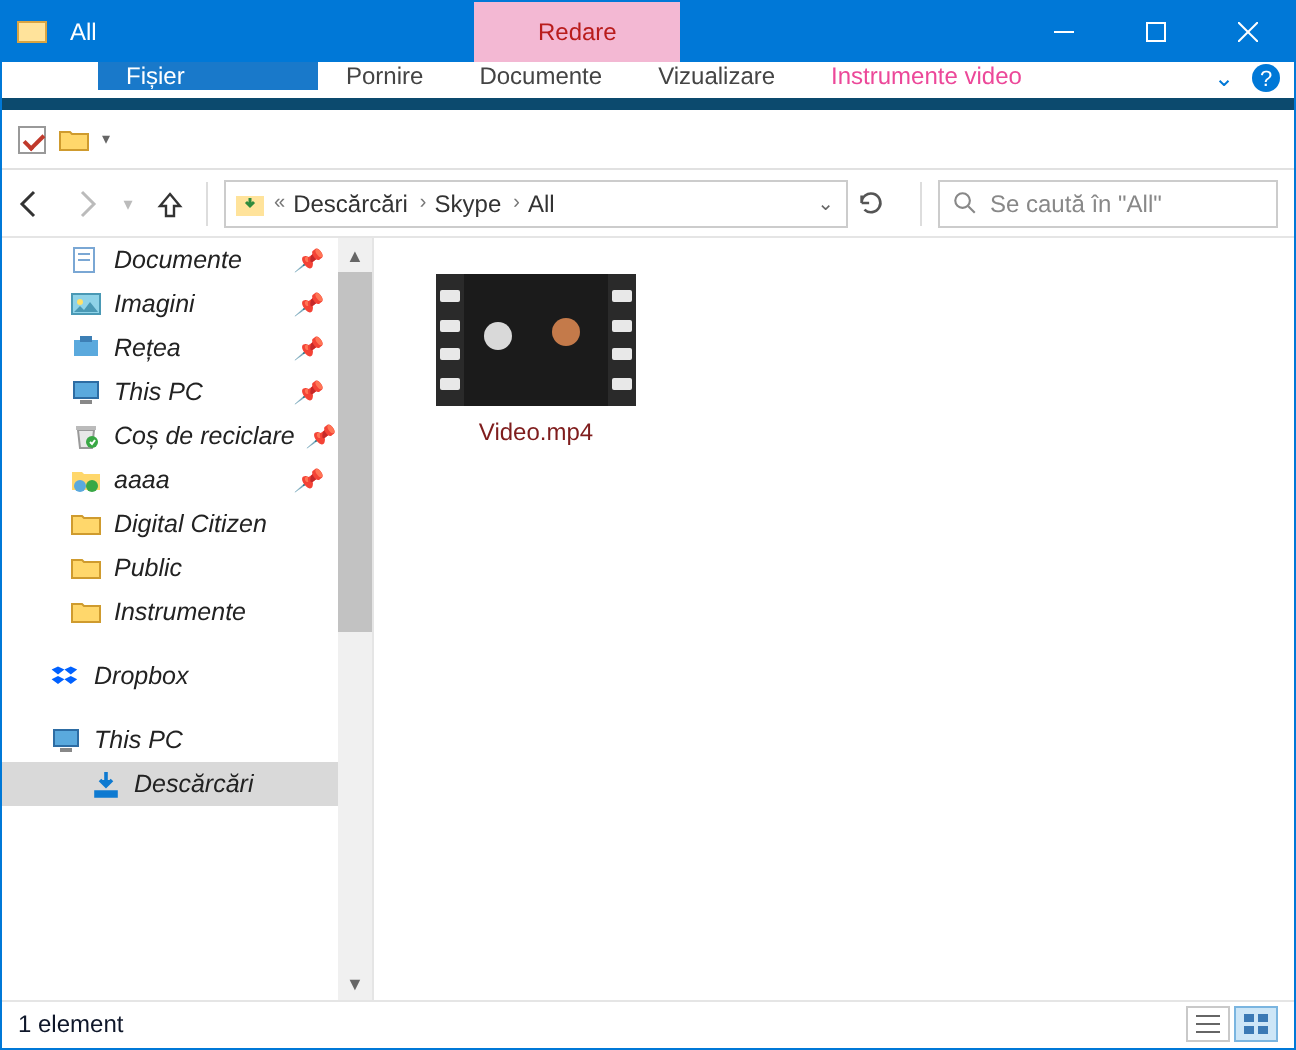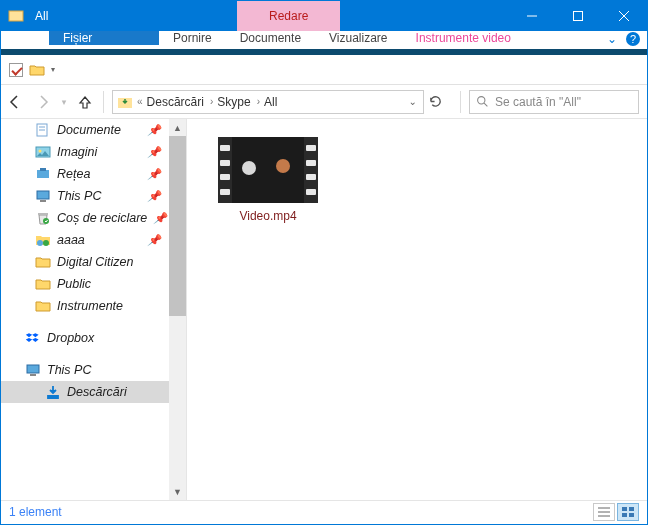--- a/index.html
+++ b/index.html
@@ -43,21 +43,21 @@
 .sb-thumb { background: #c2c2c2; height: 180px; margin-top: 0; }
 
 .content { flex: 1; padding: 18px 0 0 26px; position: relative; }
 .file { width: 110px; text-align: center; font-size: 12px; color: #7f1d1d; }
 .thumb { width: 100px; height: 66px; display: flex; margin: 0 auto 6px; }
 .filmstrip { width: 14px; background: #2a2a2a; display: flex; flex-direction: column; justify-content: space-around; padding: 4px 2px; }
 .filmstrip span { height: 6px; background: #e8e8e8; border-radius: 1px; }
 .frame { flex: 1; background: #1b1b1b; position: relative; }
 .blob { position: absolute; width: 14px; height: 14px; border-radius: 50%; }
 
-.status { height: 22px; border-top: 1px solid #e5e5e5; display: flex; align-items: center; font-size: 12px; color: #3b82f6; padding: 0 8px; }
+.status { height: 22px; border-top: 1px solid #e5e5e5; display: flex; align-items: center; font-size: 12px; color: #0f172a; padding: 0 8px; }
 .status .viewbtn { width: 22px; height: 18px; border: 1px solid #c9c9c9; margin-left: 2px; display: flex; align-items: center; justify-content: center; font-size: 11px; color: #555; }
 .status .viewbtn.active { background: #cde6f7; border-color: #7ab5e0; }
 
 svg { display: block; }
 .icon-sm { width: 16px; height: 16px; flex-shrink: 0; }
 </style>
 </head>
 <body>
 
 <div class="titlebar">

